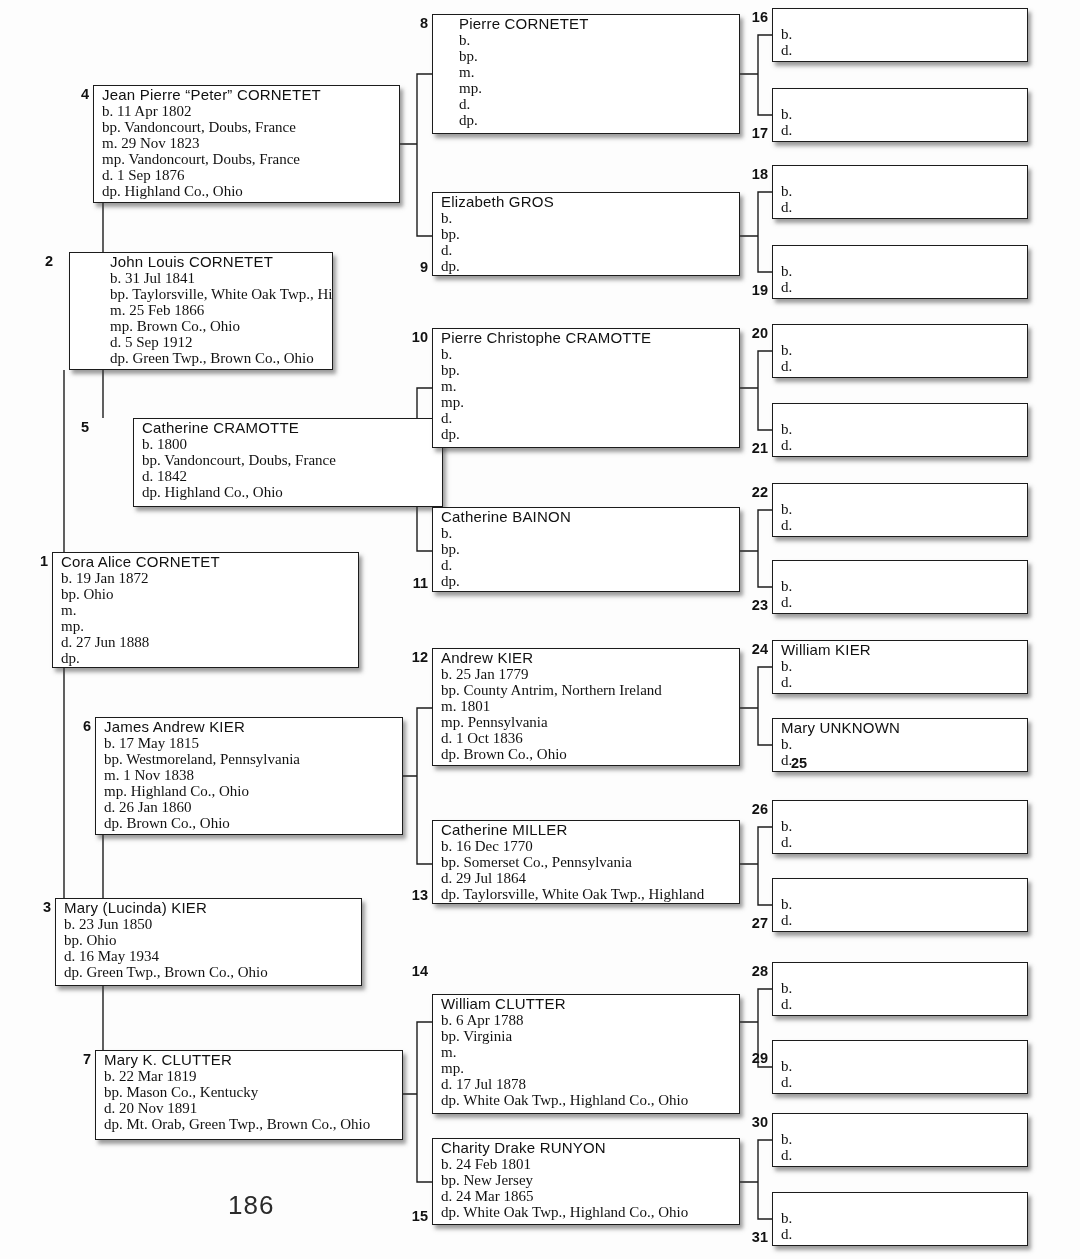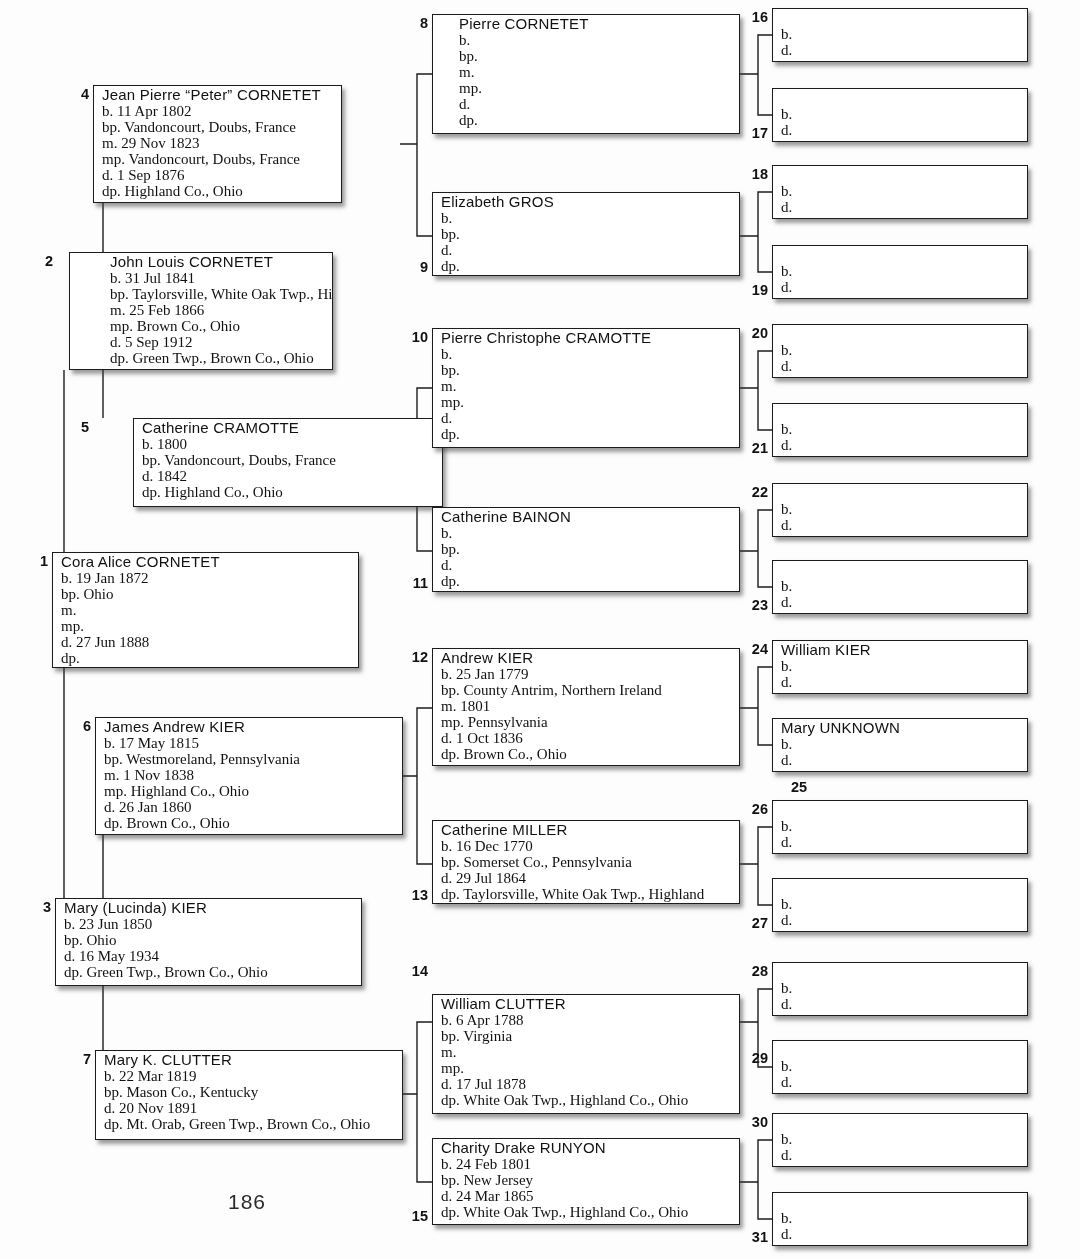--- a/index.html
+++ b/index.html
@@ -20,21 +20,21 @@
     position: absolute; z-index: 1; background: #fff;
     border: 1.5px solid #1c1c1c;
     box-shadow: 3px 4px 4px rgba(60,60,60,0.5);
     padding: 1px 4px 1px 8px; overflow: hidden;
   }
   .row { line-height: 16px; min-height: 16px; white-space: nowrap; font-size: 15px; }
   .name { font-family: "Liberation Sans", sans-serif; letter-spacing: 0.2px; }
   .field { font-family: "Liberation Serif", serif; }
   #page-num {
     position: absolute; left: 228px; top: 1190px; z-index: 1;
-    font-size: 21px; color: #2b2b2b; letter-spacing: 1px;
+    font-size: 26px; color: #2b2b2b; letter-spacing: 1px;
   }
 </style>
 </head>
 <body>
 
 <div>
 
   <svg id="connectors" width="1080" height="1259" viewBox="0 0 1080 1259">
     <path d="M103 203 V418"></path>
     <path d="M64 370 V898"></path>
@@ -47,21 +47,21 @@
     <path d="M772 192 H758 V272 H772 M740 236 H758"></path>
     <path d="M772 351 H758 V430 H772 M740 388 H758"></path>
     <path d="M772 510 H758 V587 H772 M740 551 H758"></path>
     <path d="M772 667 H758 V745 H772 M740 708 H758"></path>
     <path d="M772 827 H758 V905 H772 M740 864 H758"></path>
     <path d="M772 989 H758 V1067 H772 M740 1022 H758"></path>
     <path d="M772 1140 H758 V1219 H772 M740 1182 H758"></path>
   </svg>
 
   <span class="num" style="left:65px;top:86px;">4</span>
-  <div class="pbox" style="left:93px;top:85px;width:249px;height:118px;">
+  <div class="pbox" style="left:93px;top:85px;width:307px;height:118px;">
     <div class="row name">Jean Pierre “Peter” CORNETET</div>
     <div class="row field">b. 11 Apr 1802</div>
     <div class="row field">bp. Vandoncourt, Doubs, France</div>
     <div class="row field">m. 29 Nov 1823</div>
     <div class="row field">mp. Vandoncourt, Doubs, France</div>
     <div class="row field">d. 1 Sep 1876</div>
     <div class="row field">dp. Highland Co., Ohio</div>
   </div>
 
   <span class="num" style="left:29px;top:253px;">2</span>
@@ -260,21 +260,21 @@
     <div class="row field">d.</div>
   </div>
 
   <span class="num" style="left:744px;top:641px;">24</span>
   <div class="pbox" style="left:772px;top:640px;width:256px;height:54px;">
     <div class="row name">William KIER</div>
     <div class="row field">b.</div>
     <div class="row field">d.</div>
   </div>
 
-  <span class="num" style="left:744px;top:779px;padding-left:47px;">25</span>
+  <span class="num" style="left:744px;top:755px;padding-left:47px;">25</span>
   <div class="pbox" style="left:772px;top:718px;width:256px;height:54px;">
     <div class="row name">Mary UNKNOWN</div>
     <div class="row field">b.</div>
     <div class="row field">d.</div>
   </div>
 
   <span class="num" style="left:744px;top:801px;">26</span>
   <div class="pbox" style="left:772px;top:800px;width:256px;height:54px;">
     <div class="row name"></div>
     <div class="row field">b.</div>

